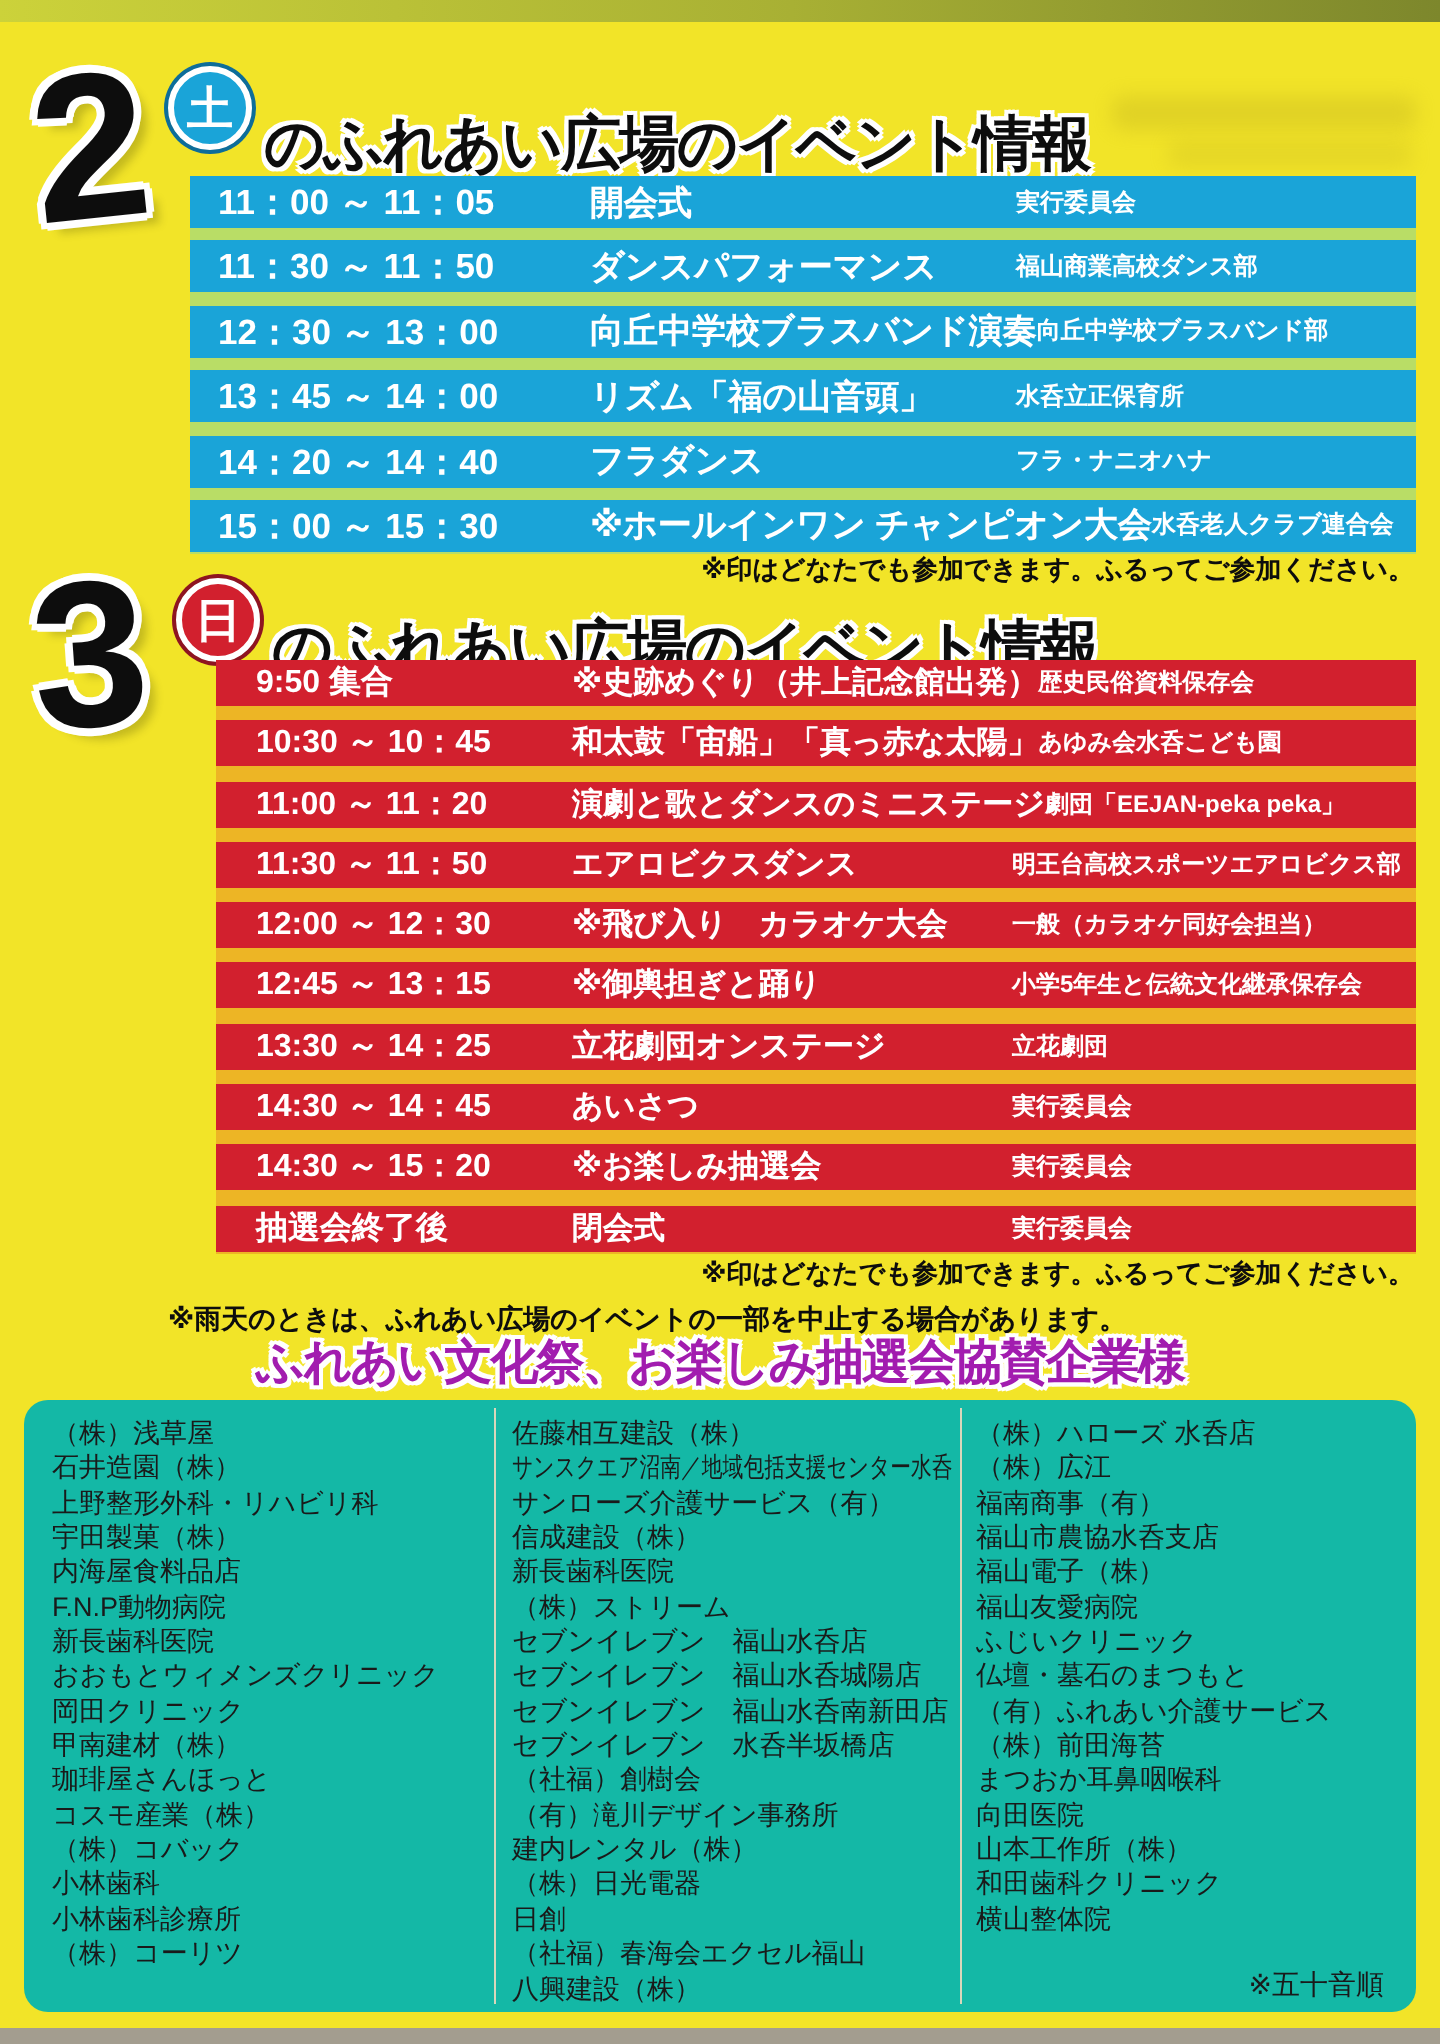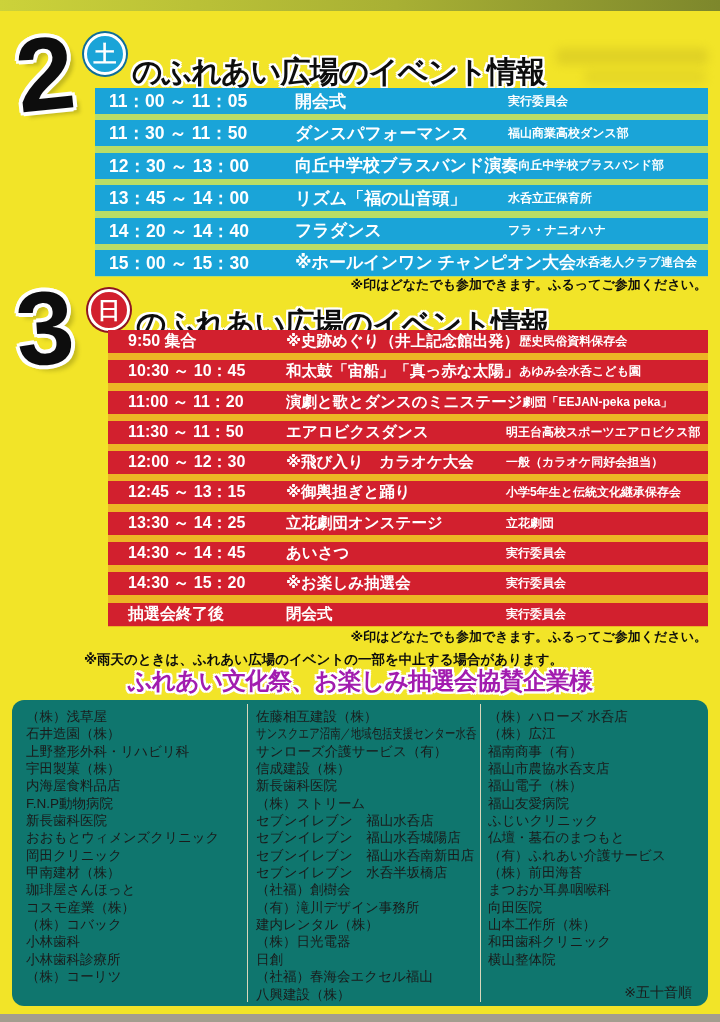--- a/index.html
+++ b/index.html
@@ -76,21 +76,21 @@
   .rain-note{position:absolute;left:84px;top:651px;font-size:13.5px;font-weight:bold;color:#0d0d0d;white-space:nowrap;}
 
   .sponsor-title{
     position:absolute;left:0;top:665px;width:720px;margin:0;text-align:center;
     font-size:24px;font-weight:bold;color:#a21caf;letter-spacing:-1px;white-space:nowrap;
     text-shadow:-2px 0 0 #fff,2px 0 0 #fff,0 -2px 0 #fff,0 2px 0 #fff,
       -2px -2px 0 #fff,2px -2px 0 #fff,-2px 2px 0 #fff,2px 2px 0 #fff;
   }
   .sponsor-panel{
     position:absolute;left:12px;top:700px;width:696px;height:306px;
-    background:#0f766e;border-radius:12px;
+    background:#14b8a6;border-radius:12px;
   }
   .sep{position:absolute;top:4px;width:1px;height:298px;background:#d8d7bb;}
   .sep1{left:235px;}
   .sep2{left:468px;}
   .sponsor-col{position:absolute;top:8px;margin:0;padding:0;list-style:none;color:#1a1a1a;}
   .sponsor-col li{height:17.35px;line-height:17.35px;font-size:13.5px;white-space:nowrap;width:100%;}
   .col1{left:14px;width:216px;}
   .col2{left:244px;width:220px;}
   .col3{left:476px;width:212px;}
   .order-note{position:absolute;right:16px;top:284px;font-size:14px;color:#1a1a1a;white-space:nowrap;}

